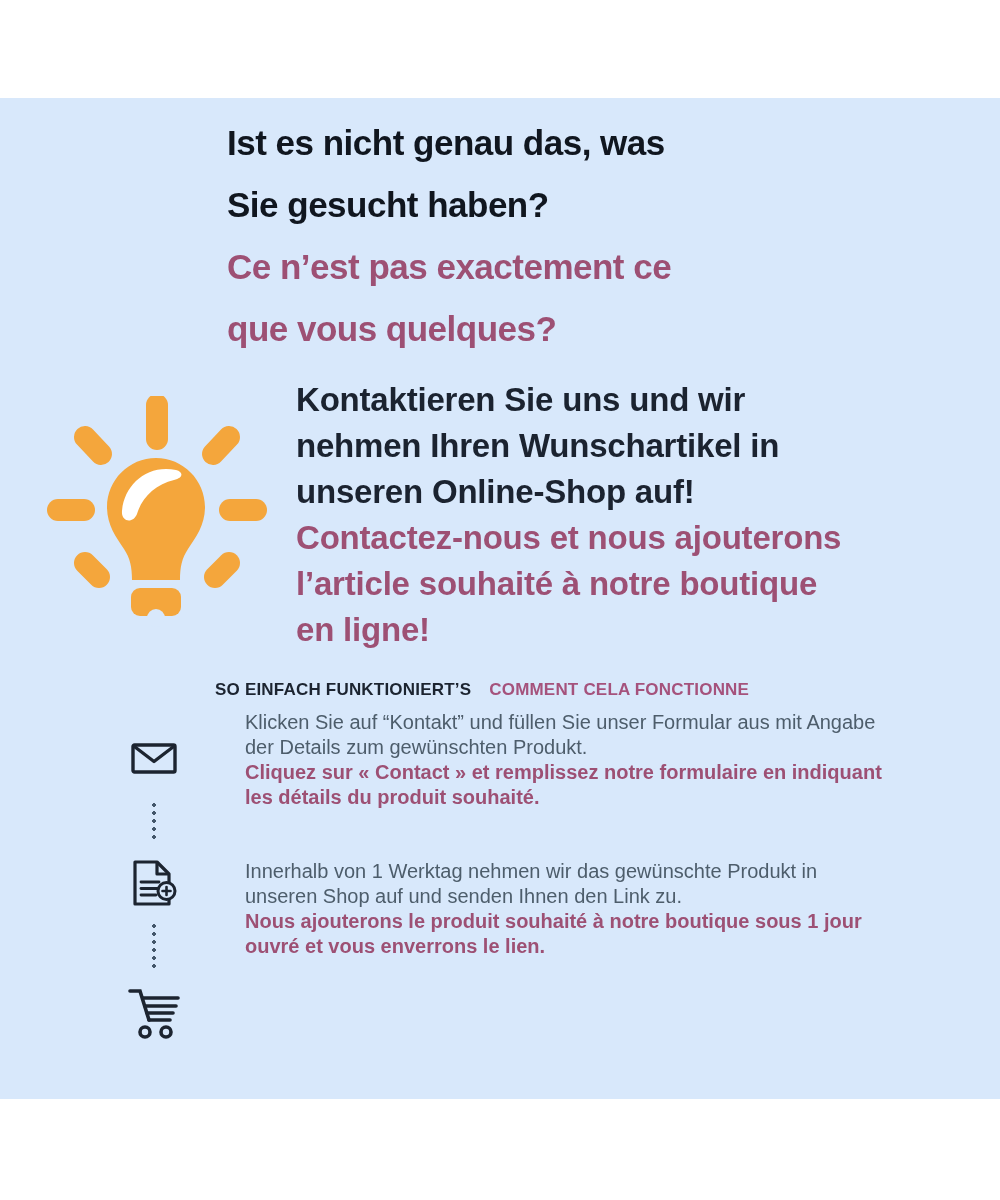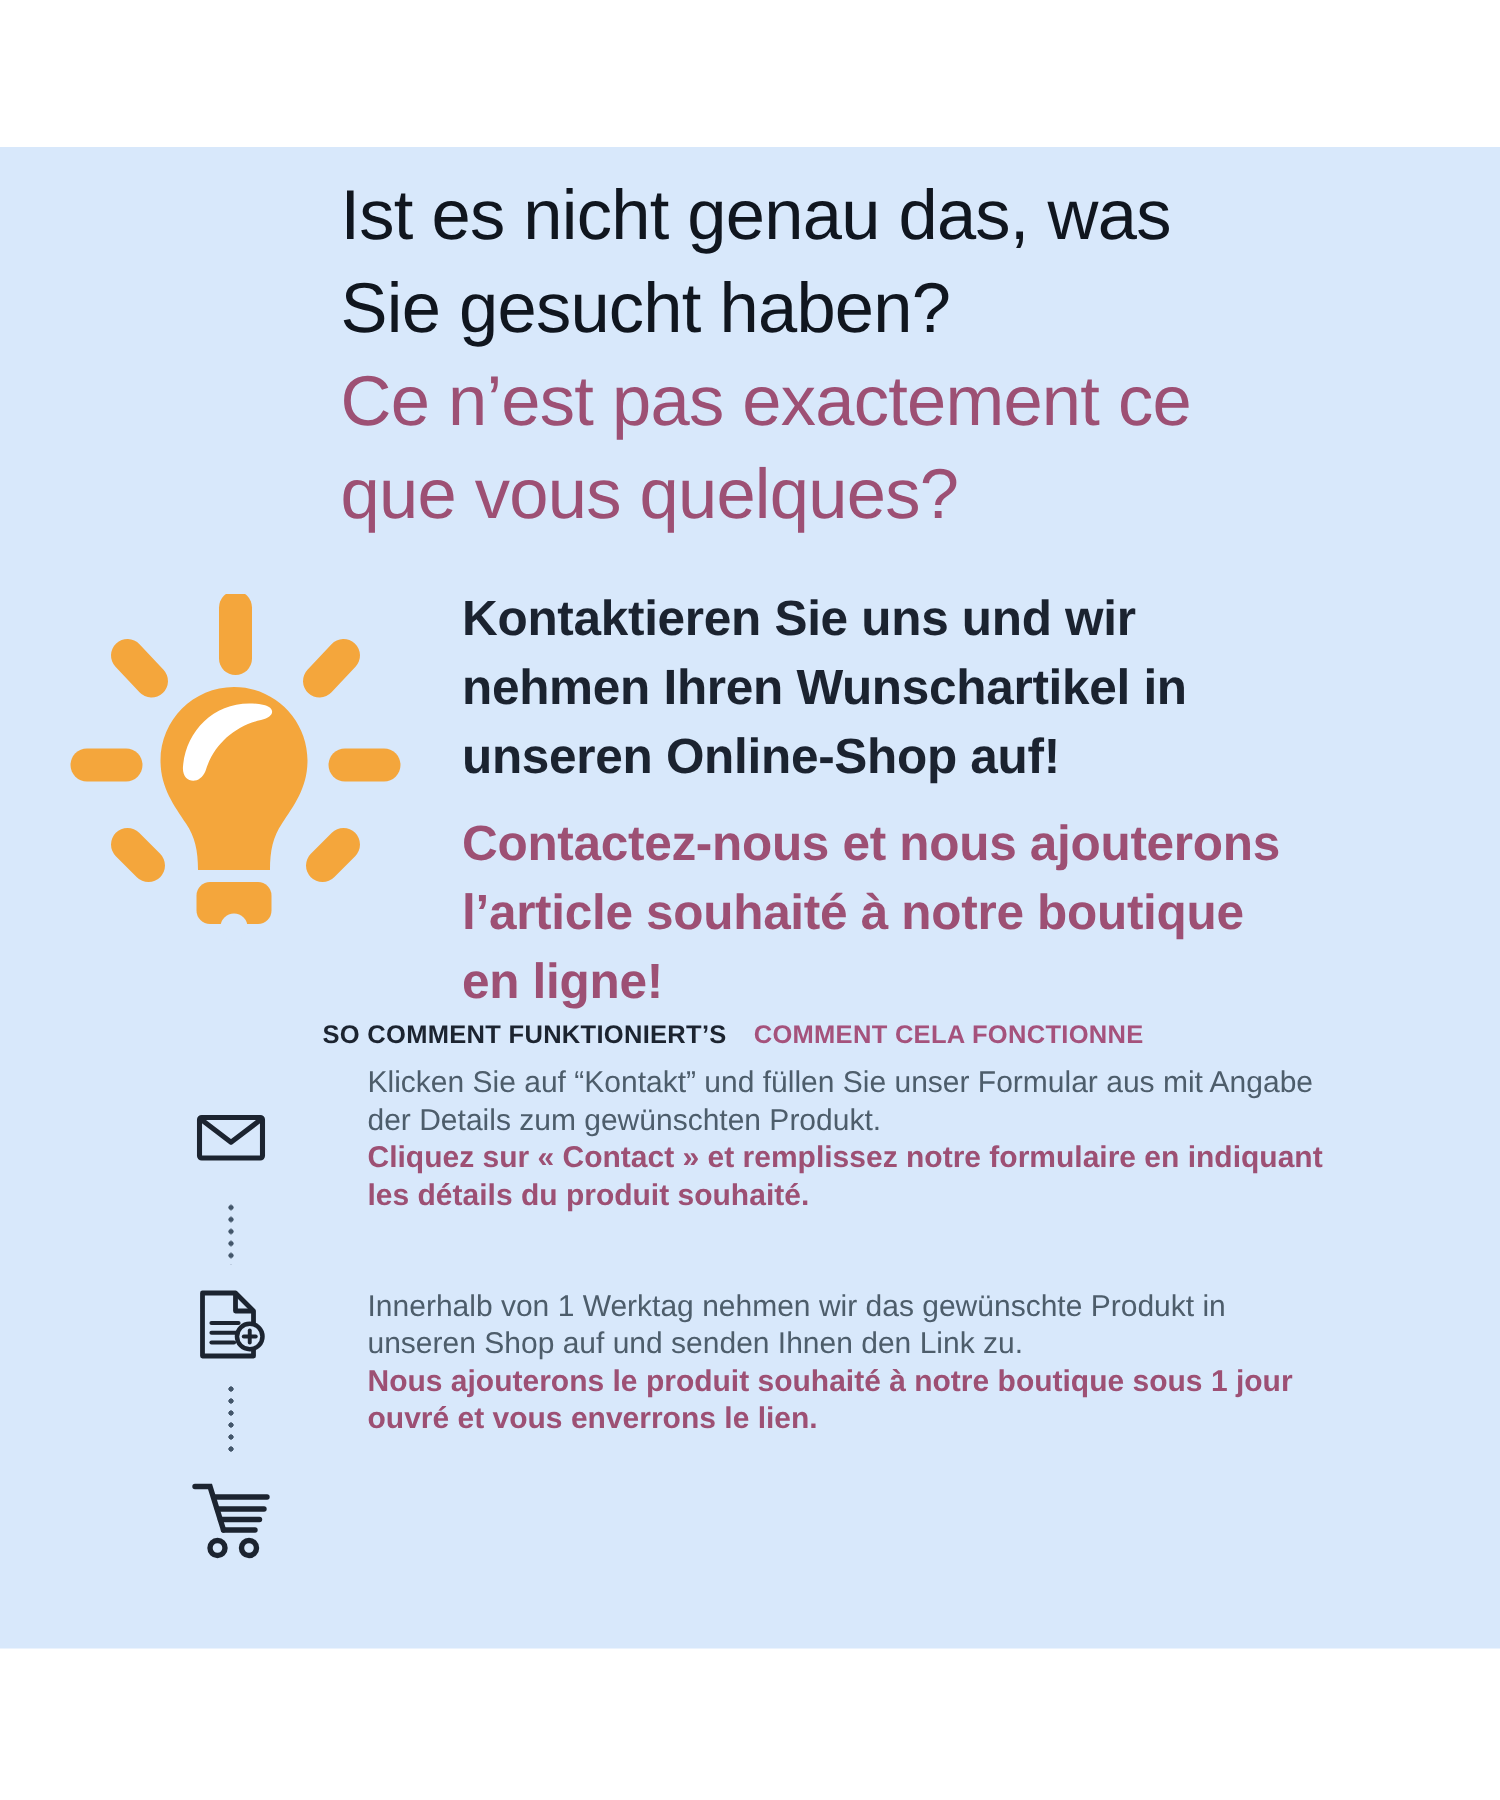--- a/index.html
+++ b/index.html
@@ -6,26 +6,26 @@
     --panel:#d8e8fb; --dark:#10161f; --purple:#9d5074; --label-purple:#a5527c;
     --body-text:#4d5d6b; --orange:#f4a63c; --icon:#1c2430; --page-bg:#ffffff;
   }
   html,body{margin:0;padding:0;}
   body{background:var(--page-bg);font-family:"Liberation Sans",sans-serif;}
   .page{position:relative;width:1000px;height:1200px;overflow:hidden;background:var(--page-bg);}
   .panel{position:absolute;left:0;top:98px;width:1000px;height:1001px;background:var(--panel);}
   .pre{white-space:pre-line;}
 
   .hero{position:absolute;left:227px;top:112px;width:740px;}
-  .hero p{margin:0;font-size:47px;line-height:62px;font-weight:400;letter-spacing:-0.5px;}
+  .hero p{margin:0;font-size:35px;line-height:62px;font-weight:700;letter-spacing:-0.5px;}
   .hero-de{color:var(--dark);}
   .hero-fr{color:var(--purple);}
 
   .intro{position:absolute;left:296px;top:377px;width:620px;}
-  .intro p{margin:12px;font-size:33px;line-height:46px;font-weight:600;letter-spacing:-0.2px;}
+  .intro p{margin:0;font-size:33px;line-height:46px;font-weight:600;letter-spacing:-0.2px;}
   .intro-de{color:#1b2330;}
   .intro-fr{color:var(--purple);}
 
   .bulb{position:absolute;left:45px;top:396px;}
 
   .hiw-label{position:absolute;left:215px;top:680px;font-size:17px;font-weight:700;letter-spacing:0.2px;white-space:nowrap;}
   .hiw-label .de{color:#1c2430;margin-right:18px;}
   .hiw-label .fr{color:var(--label-purple);}
 
   .step{position:absolute;left:213px;width:770px;margin-left:32px;}
@@ -73,21 +73,21 @@
   <div class="intro">
     <p class="intro-de pre">Kontaktieren Sie uns und wir
 nehmen Ihren Wunschartikel in
 unseren Online-Shop auf!</p>
     <p class="intro-fr pre">Contactez-nous et nous ajouterons
 l’article souhaité à notre boutique
 en ligne!</p>
   </div>
 
   <div class="hiw-label">
-    <span class="de">SO COMMENT FUNKTIONIERT’S</span><span class="fr">COMMENT CELA FONCTIONNE</span>
+    <span class="de">SO EINFACH FUNKTIONIERT’S</span><span class="fr">COMMENT CELA FONCTIONNE</span>
   </div>
 
   <svg class="icon-abs" style="left:131px;top:743px" width="46" height="31" viewBox="0 0 46 31">
     <rect x="2" y="2" width="42" height="27" rx="1.5" fill="none" stroke="var(--icon)" stroke-width="3.4"></rect>
     <path d="M4,4 L23,18.5 L42,4" fill="none" stroke="var(--icon)" stroke-width="3.4" stroke-linejoin="round" stroke-linecap="round"></path>
   </svg>
   <div class="dotted dotted1"></div>
 
   <svg class="icon-abs" style="left:128px;top:860px" width="50" height="46" viewBox="0 0 50 46">
     <path d="M7,2 H29 L41,14 V44 H7 Z" fill="none" stroke="var(--icon)" stroke-width="3.2" stroke-linejoin="round"></path>

